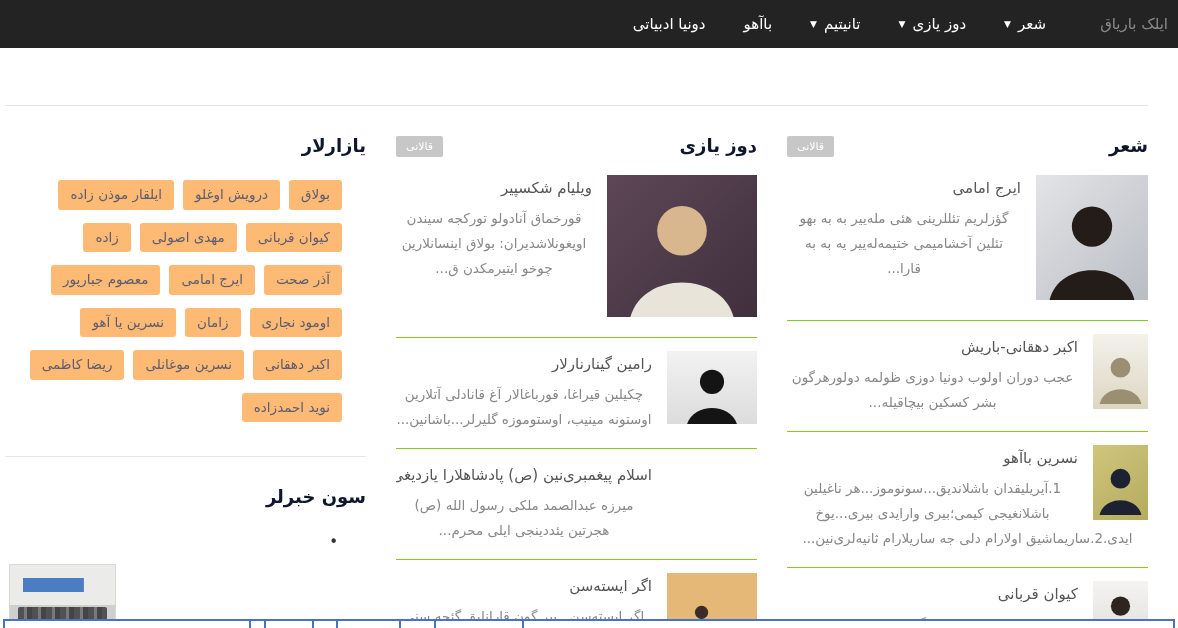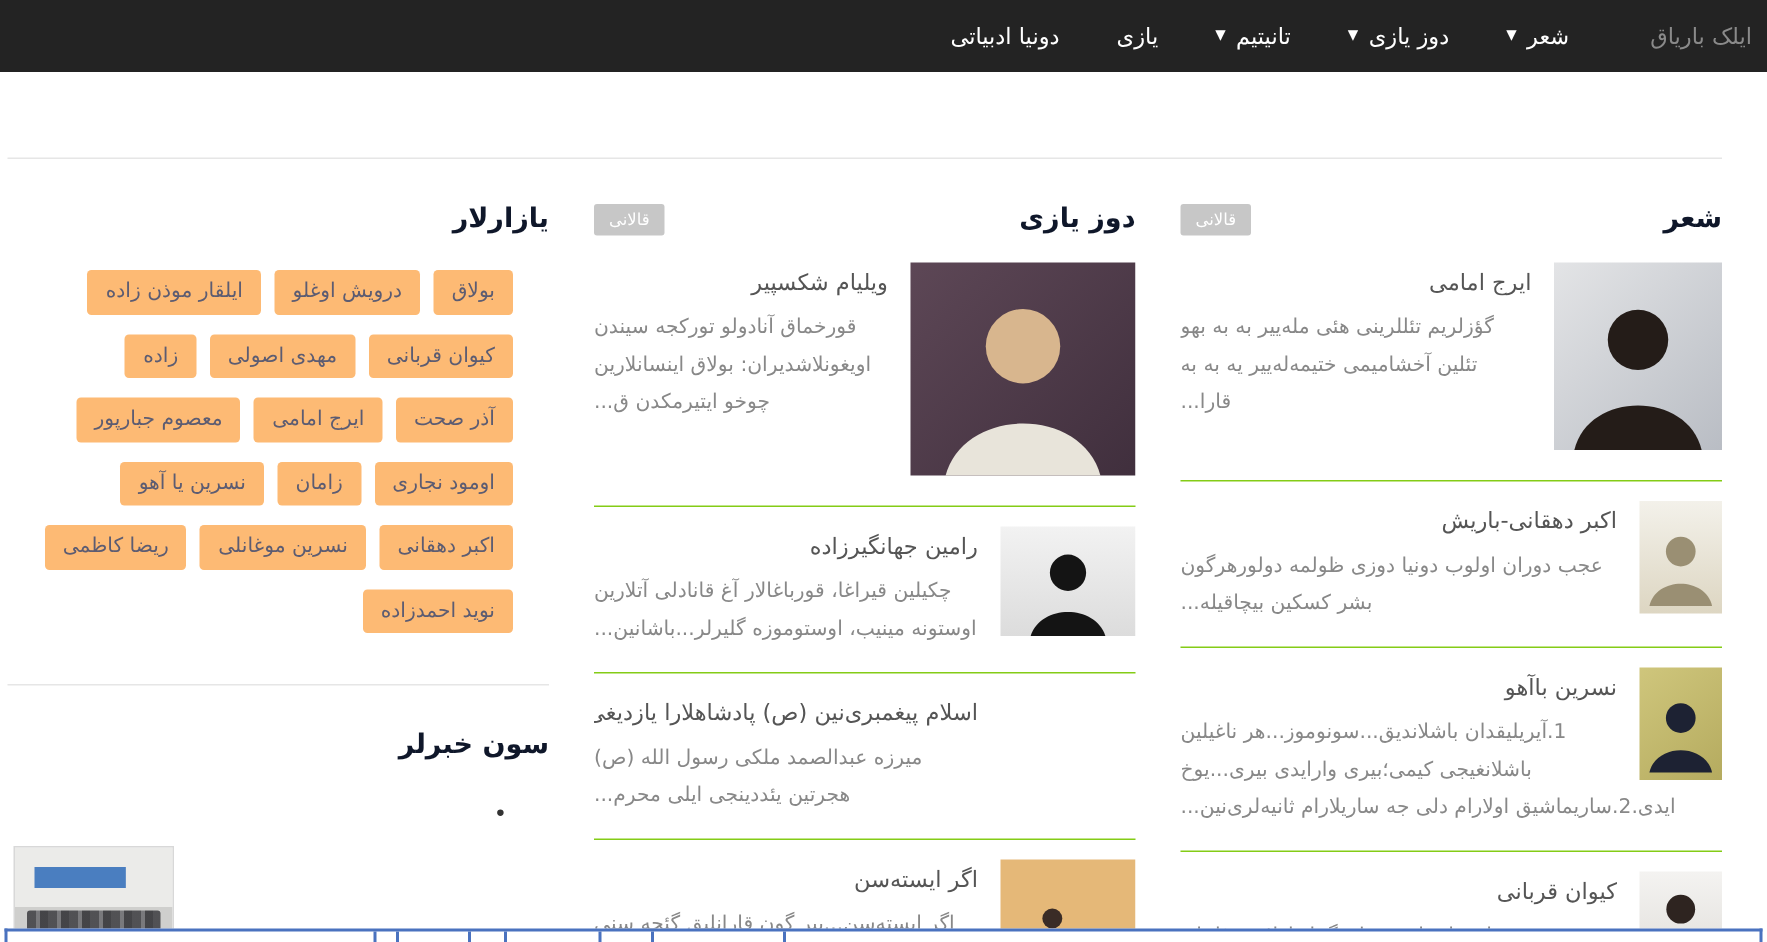--- a/index.html
+++ b/index.html
@@ -33,21 +33,21 @@
   .more-badge{
     background:#c7c7c7;color:#fff;font-size:11px;padding:4px 10px;
     cursor:pointer;margin-top:3px;border-radius:2px;
   }
   .item{padding:13px 0 16px;border-bottom:1px solid #84cc16;overflow:hidden;}
   .item:last-child{border-bottom:0;}
   .name{
     font-size:15px;font-weight:normal;color:#555;margin:4px 0 9px;
     white-space:nowrap;overflow:hidden;cursor:pointer;
   }
-  .snippet{font-size:13.5px;color:#888;line-height:1.85;margin:0;text-align:left;}
+  .snippet{font-size:13.5px;color:#888;line-height:1.85;margin:0;text-align:center;}
   
   .ph{float:right;margin-left:15px;margin-bottom:4px;position:relative;overflow:hidden;cursor:pointer;}
   .ph .sil{position:absolute;bottom:-2px;left:0;width:100%;height:92%;}
   .sz-po-feat{width:112px;height:125px;}
   .sz-po-sm{width:55px;height:75px;}
   .sz-po-xs{width:55px;height:58px;}
   .sz-pr-feat{width:150px;height:142px;}
   .sz-pr-sm{width:90px;height:73px;}
   .ph-irj{background:linear-gradient(135deg,#e3e4e6,#b9bdc4);color:#241c18;}
   .ph-akbar{background:linear-gradient(#f3f1ea,#ddd6c2);color:#9a8f73;}
@@ -107,21 +107,21 @@
   </span>
   <span class="nav-item">
     <span>دوز یازی</span>
     <span class="caret">▼</span>
   </span>
   <span class="nav-item">
     <span>تانیتیم</span>
     <span class="caret">▼</span>
   </span>
   <span class="nav-item">
-    <span>یازی</span>
+    <span>باآهو</span>
   </span>
   <span class="nav-item">
     <span>دونیا ادبیاتی</span>
   </span>
 </nav>
 
 <main class="main">
 
   <section class="col">
     <div class="sec-head">
@@ -191,21 +191,21 @@
       <p class="snippet">قورخماق آنادولو تورکجه سیندن اویغونلاشدیران: بولاق اینسانلارین چوخو ایتیرمکدن ق...</p>
     </article>
 
     <article class="item">
       <div class="ph ph-ramin sz-pr-sm">
         <svg class="sil" viewBox="0 0 100 100">
           <circle cx="50" cy="34" r="18" fill="currentColor"></circle>
             <path d="M12 100 C20 64 80 64 88 100 Z" fill="currentColor"></path>
         </svg>
       </div>
-      <h3 class="name">رامین جهانگیرزاده</h3>
+      <h3 class="name">رامین گینارنارلار</h3>
       <p class="snippet">چکیلین قیراغا، قورباغالار آغ قانادلی آتلارین اوستونه مینیب، اوستوموزه گلیرلر...باشانین...</p>
     </article>
 
     <article class="item">
       <div class="ph ph-islam sz-pr-sm"></div>
       <h3 class="name">اسلام پیغمبری‌نین (ص) پادشاهلارا یازدیغی...</h3>
       <p class="snippet">میرزه عبدالصمد ملکی رسول الله (ص) هجرتین یئددینجی ایلی محرم...</p>
     </article>
 
     <article class="item">

